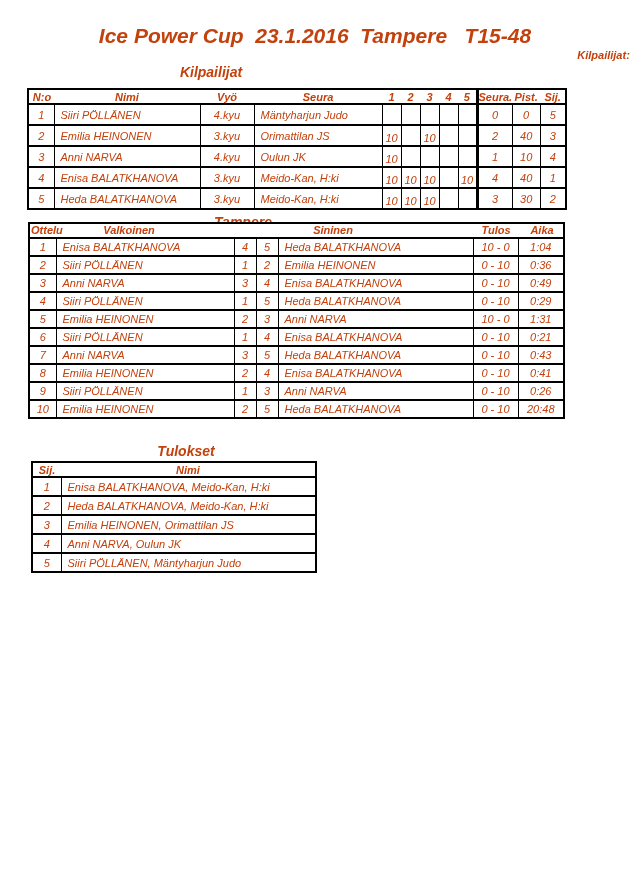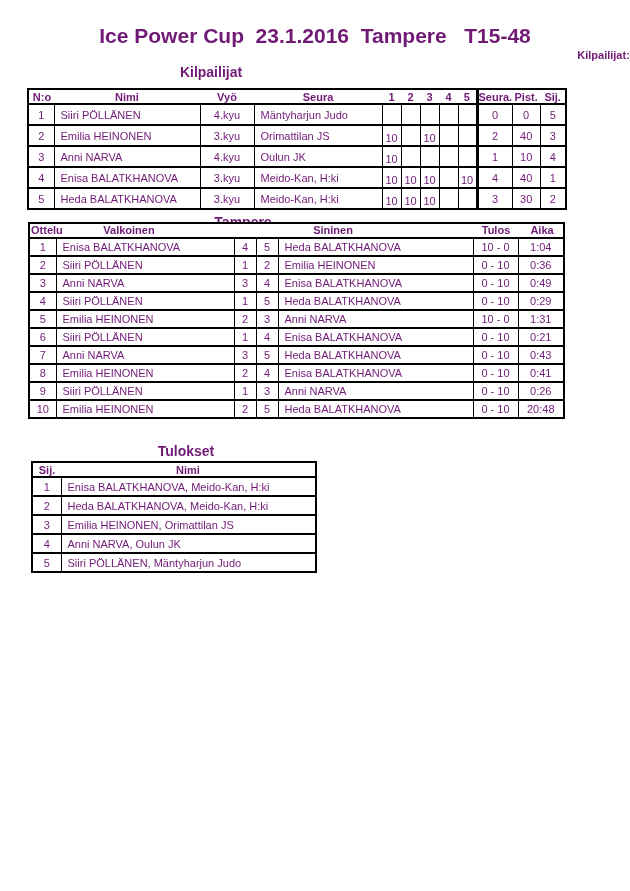--- a/index.html
+++ b/index.html
@@ -1,23 +1,24 @@
 <!DOCTYPE html>
 <html><head>
 <meta charset="utf-8">
 <style>
   html, body { margin: 0; padding: 0; background: #ffffff; }
   .sheet {
     position: relative;
     width: 630px;
     height: 817px;
     background: #ffffff;
-    color: #701a75;
+    color: #c2410c;
     font-family: "Liberation Sans", sans-serif;
     overflow: hidden;
+    font-style: italic;
   }
   .page-title {
     position: absolute;
     top: 24px; left: 0;
     width: 100%;
     text-align: center;
     font-size: 21px;
     font-weight: bold;
     white-space: pre;
   }

